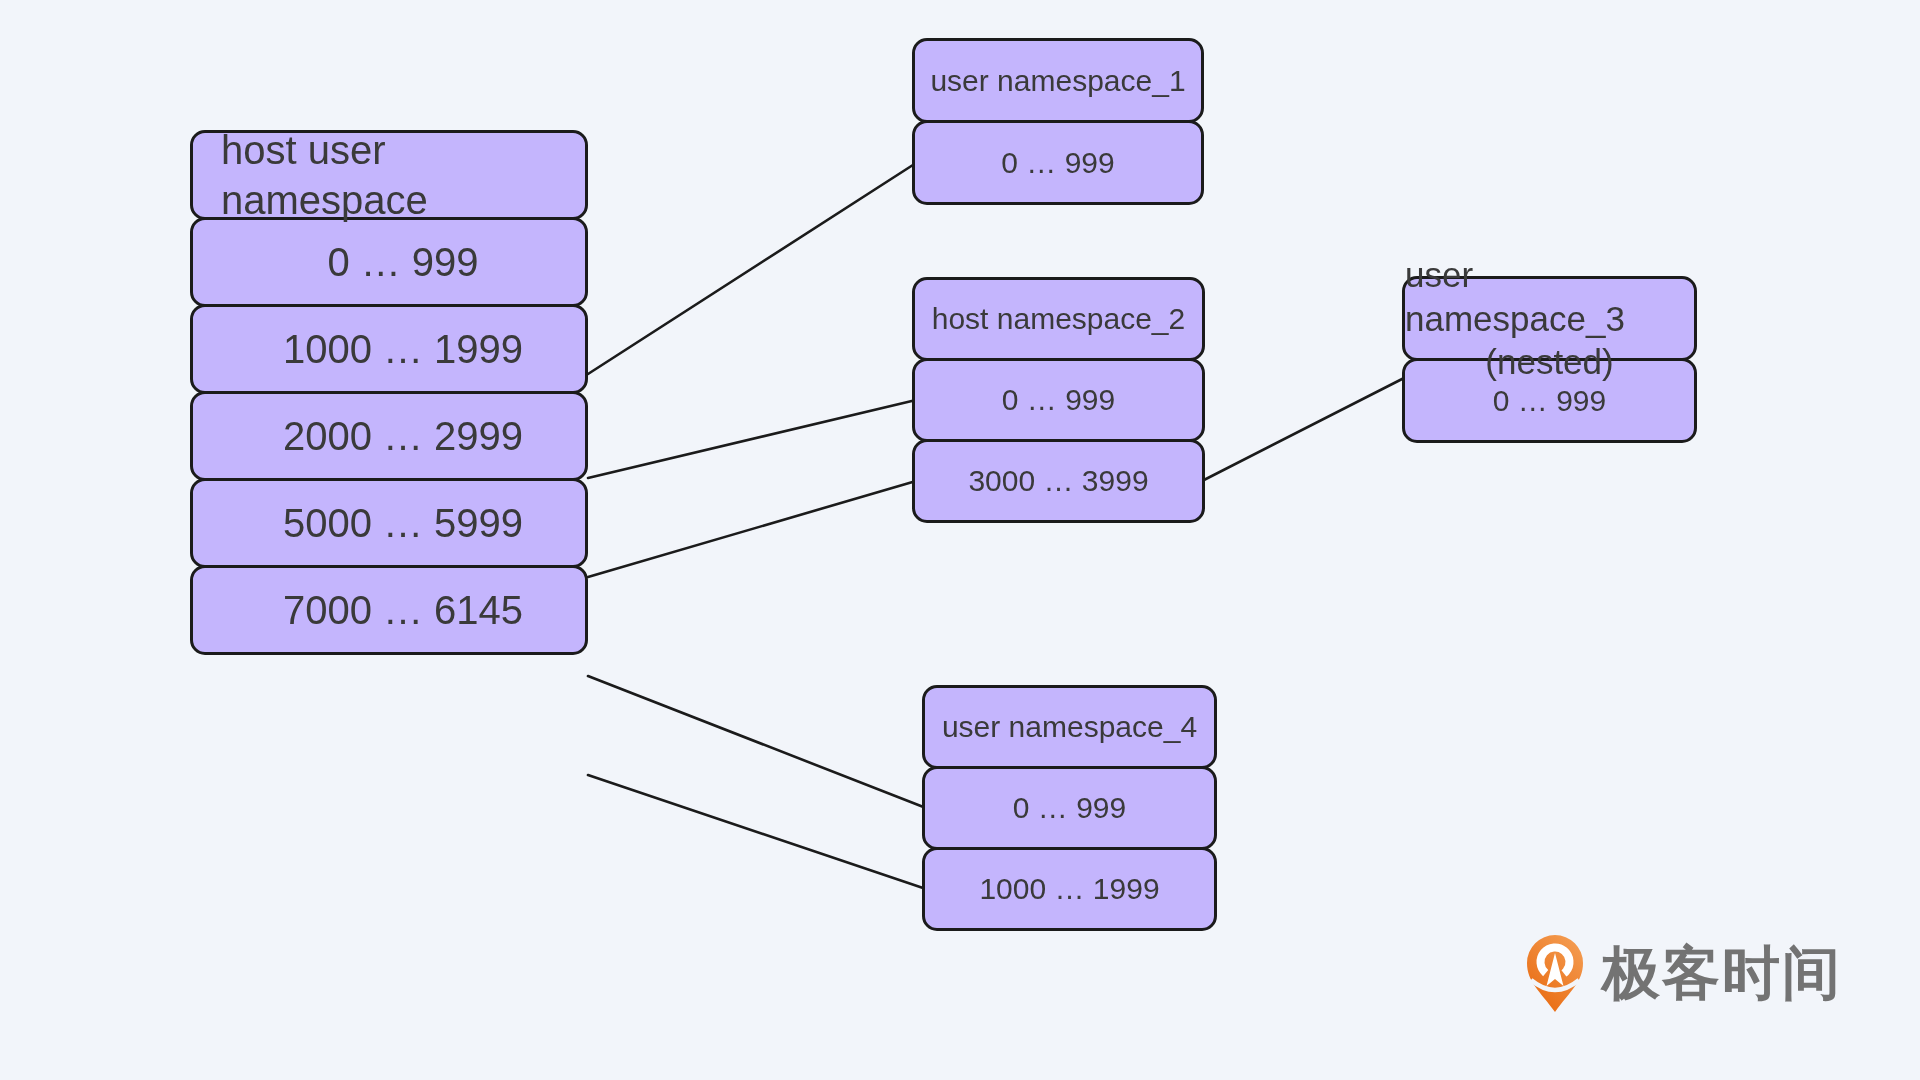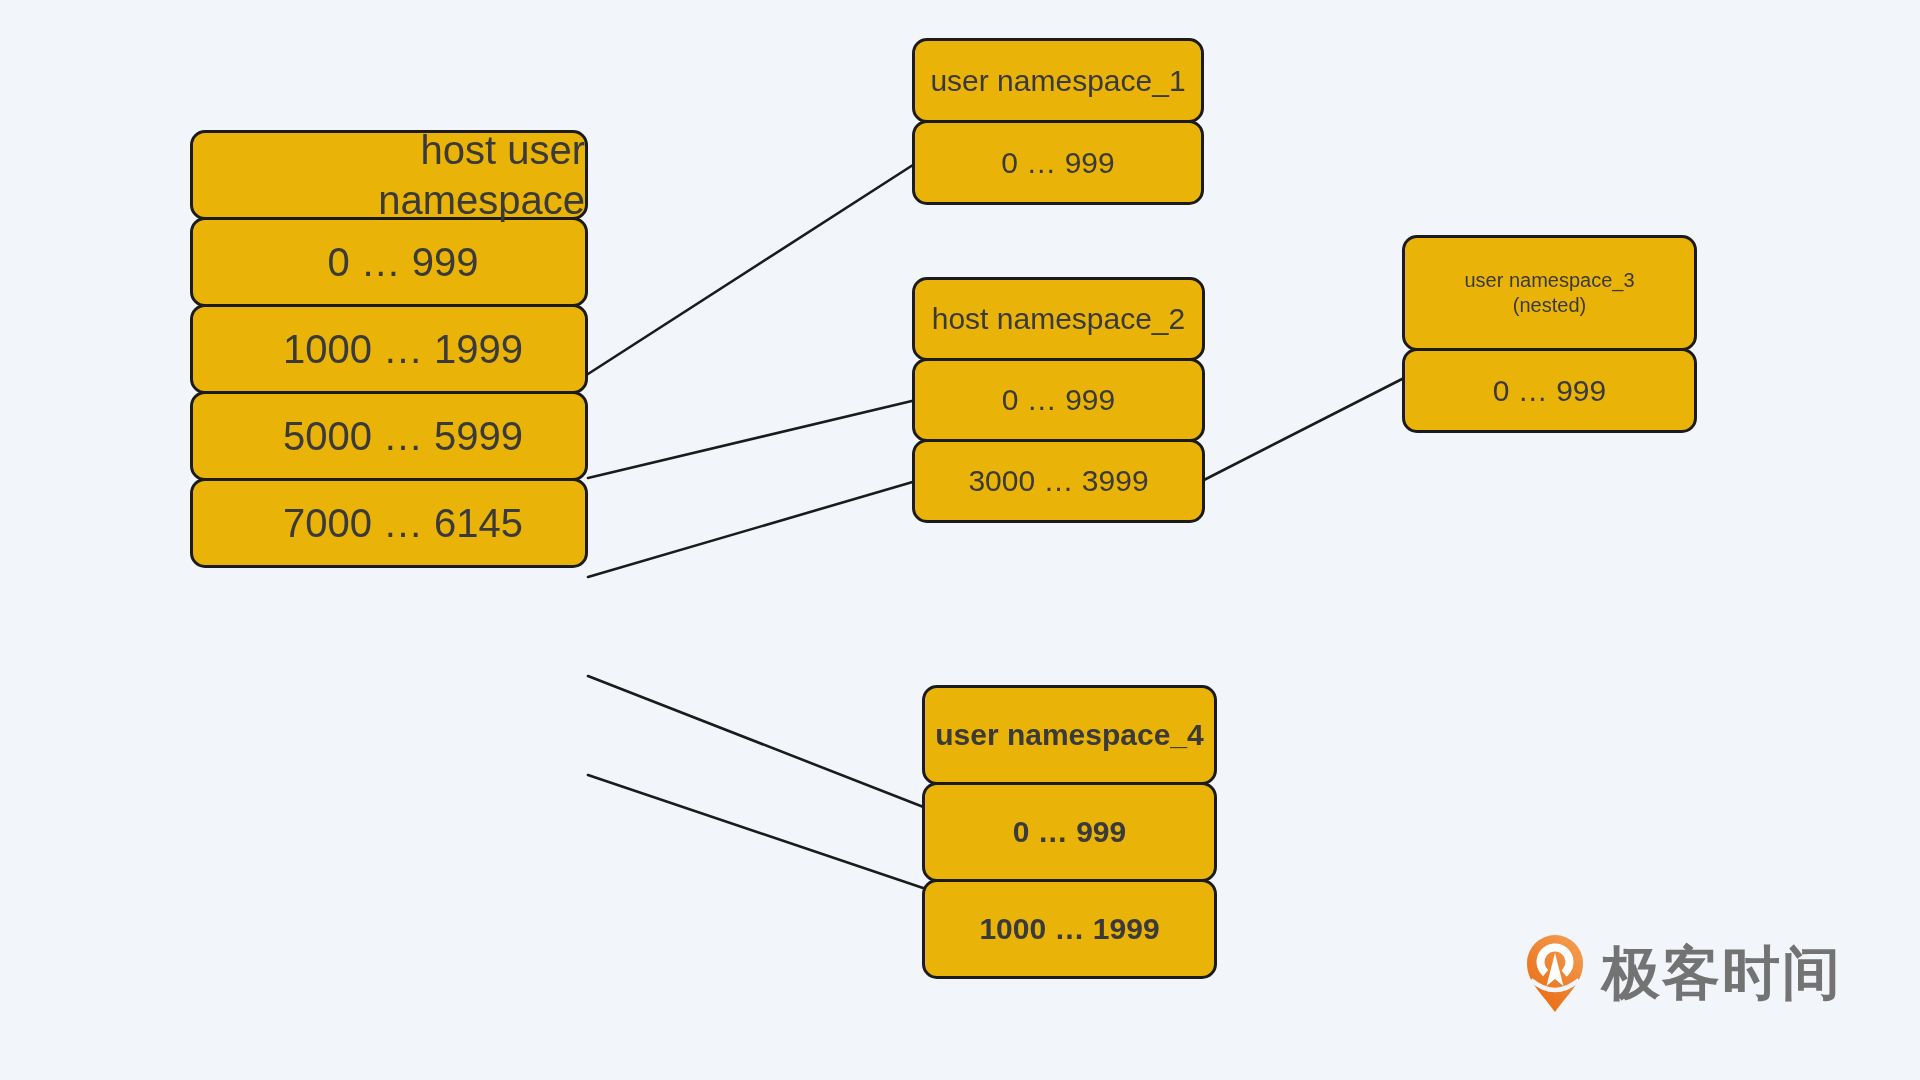--- a/index.html
+++ b/index.html
@@ -22,39 +22,39 @@
     width: 1920px;
     height: 1080px;
     z-index: 1;
   }
   .group {
     position: absolute;
     z-index: 2;
   }
   .cell {
     box-sizing: border-box;
-    background: #eab308;
+    background: #c4b5fd;
     border: 3px solid #1b1b1b;
     border-radius: 15px;
     display: flex;
     flex-direction: column;
     align-items: center;
     justify-content: center;
     color: #3a3a3a;
-    text-align: right;
+    text-align: left;
     line-height: 1.25;
   }
   .cell + .cell { margin-top: -3px; }
   .host .cell { height: 90px; font-size: 40px; padding-left: 28px; }
   .ns .cell { font-size: 30px; }
   .ns1 .cell { height: 85px; }
   .ns2 .cell { height: 84px; }
-  .ns3 .cell-title { height: 116px; font-size: 20px; }
+  .ns3 .cell-title { height: 85px; font-size: 35px; margin-top: 41px; }
   .ns3 .cell-row { height: 85px; }
-  .ns4 .cell { height: 100px; font-weight: bold; }
+  .ns4 .cell { height: 84px; }
   .logo {
     position: absolute;
     left: 1524px;
     top: 932px;
     display: flex;
     align-items: center;
     z-index: 2;
   }
   .logo-icon { width: 62px; height: 84px; }
   .logo-text {
@@ -79,20 +79,21 @@
       <line x1="1202" y1="481" x2="1406" y2="377"></line>
       <line x1="588" y1="676" x2="926" y2="808"></line>
       <line x1="588" y1="775" x2="926" y2="889"></line>
     </g>
   </svg>
 
   <div class="group host" style="left:190px; top:130px; width:398px;">
     <div class="cell">host user namespace</div>
     <div class="cell">0 … 999</div>
     <div class="cell">1000 … 1999</div>
+    <div class="cell">2000 … 2999</div>
     <div class="cell">5000 … 5999</div>
     <div class="cell">7000 … 6145</div>
   </div>
 
   <div class="group ns ns1" style="left:912px; top:38px; width:292px;">
     <div class="cell">user namespace_1</div>
     <div class="cell">0 … 999</div>
   </div>
 
   <div class="group ns ns2" style="left:912px; top:277px; width:293px;">

